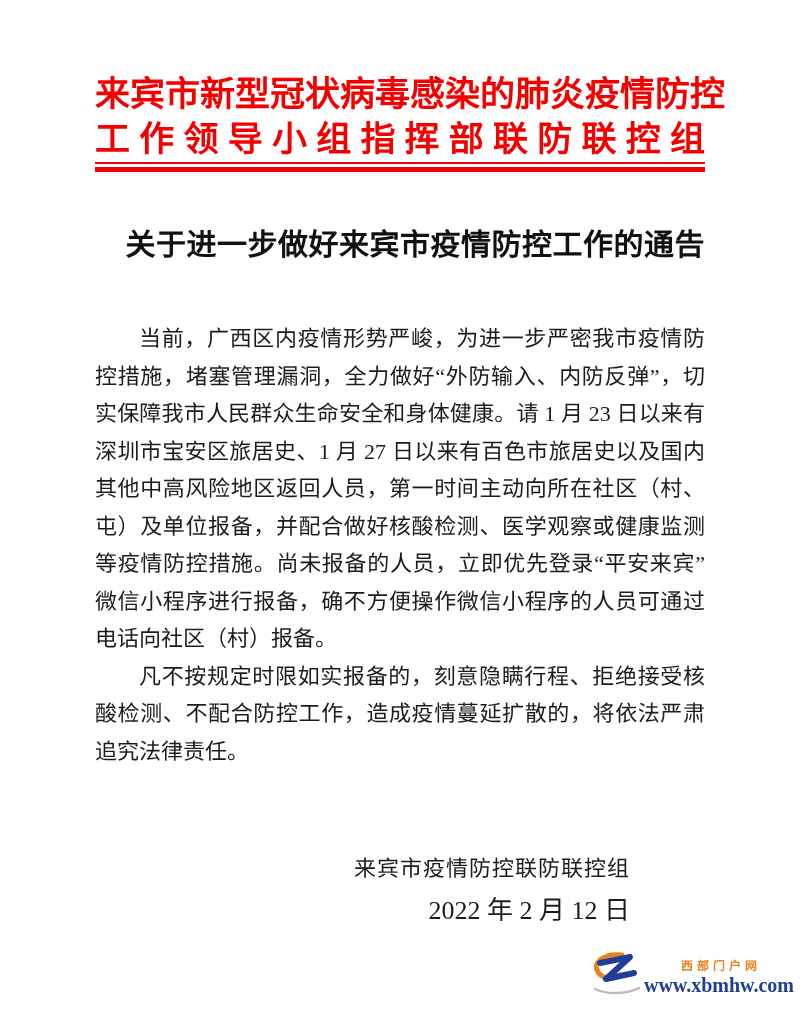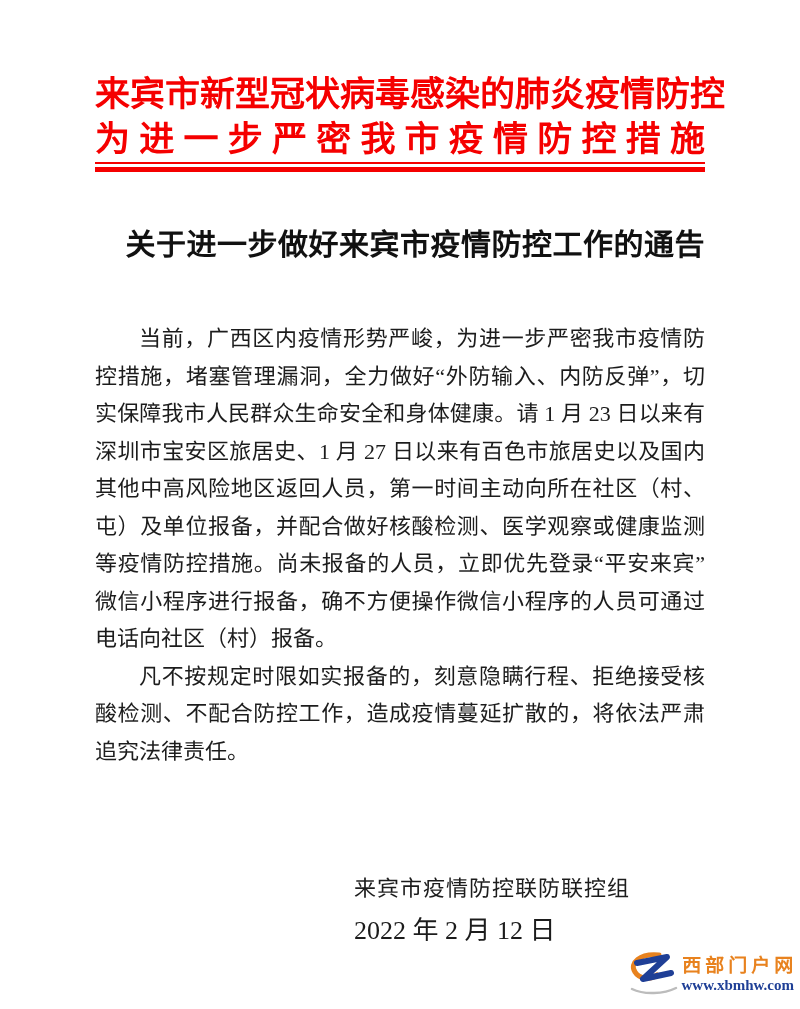--- a/index.html
+++ b/index.html
@@ -62,23 +62,23 @@
     margin: 0;
     font-size: 22px;
     line-height: 37.5px;
     text-align: justify;
     text-indent: 2em;
     color: #1c1c1c;
     font-family: Liberation Serif, serif;
   }
   
   .sign-block {
-    margin: 100px 75px 0 auto;
+    margin: 80px 75px 0 auto;
     width: max-content;
-    text-align: left;
+    text-align: right;
   }
   .signer {
     font-size: 22px;
     line-height: 37px;
     letter-spacing: 1px;
   }
   .sign-date {
     margin-top: 5px;
     font-size: 26px;
     line-height: 37px;
@@ -93,45 +93,45 @@
     gap: 3px;
   }
   .wm-text {
     display: flex;
     flex-direction: column;
     align-items: center;
   }
   .wm-name {
     color: #e8821e;
     font-weight: bold;
-    font-size: 19px;
+    font-size: 12px;
     line-height: 20px;
     letter-spacing: 4px;
     margin-right: -4px;
     white-space: nowrap;
     font-family: "Liberation Sans", "DejaVu Sans", sans-serif;
   }
   .wm-url {
     color: #1f3f96;
     font-weight: bold;
-    font-size: 15px;
+    font-size: 20px;
     line-height: 18px;
     white-space: nowrap;
     font-family: "Liberation Serif", "DejaVu Serif", serif;
   }
 </style>
 </head>
 <body>
 
 <div class="page">
   <div class="doc">
 
     <header class="red-head">
       <div class="red-line">来宾市新型冠状病毒感染的肺炎疫情防控</div>
-      <div class="red-line spread">为进一步严密我市疫情防控措施</div>
+      <div class="red-line spread">工作领导小组指挥部联防联控组</div>
       <div class="double-rule"></div>
     </header>
 
     <h1 class="doc-title">关于进一步做好来宾市疫情防控工作的通告</h1>
 
     <section class="body">
       <p>当前，广西区内疫情形势严峻，为进一步严密我市疫情防控措施，堵塞管理漏洞，全力做好“外防输入、内防反弹”，切实保障我市人民群众生命安全和身体健康。请 1 月 23 日以来有深圳市宝安区旅居史、1 月 27 日以来有百色市旅居史以及国内其他中高风险地区返回人员，第一时间主动向所在社区（村、屯）及单位报备，并配合做好核酸检测、医学观察或健康监测等疫情防控措施。尚未报备的人员，立即优先登录“平安来宾”微信小程序进行报备，确不方便操作微信小程序的人员可通过电话向社区（村）报备。</p>
       <p>凡不按规定时限如实报备的，刻意隐瞒行程、拒绝接受核酸检测、不配合防控工作，造成疫情蔓延扩散的，将依法严肃追究法律责任。</p>
     </section>
 

